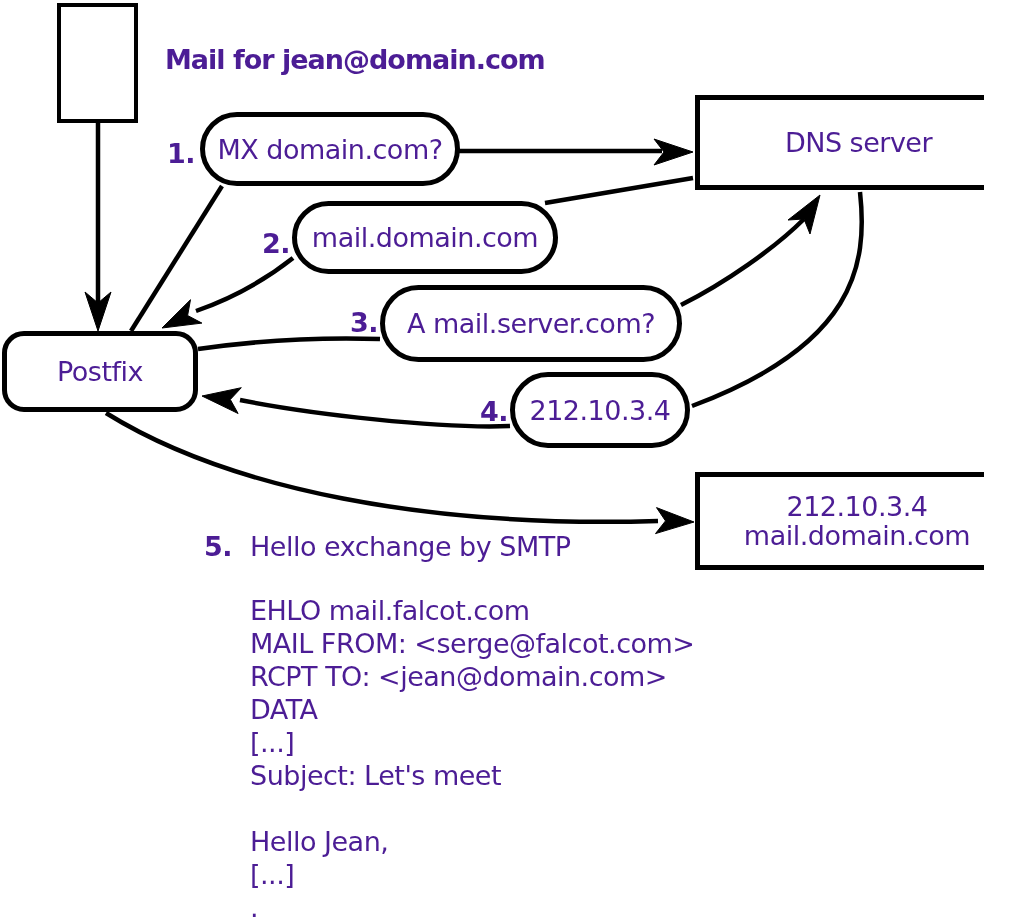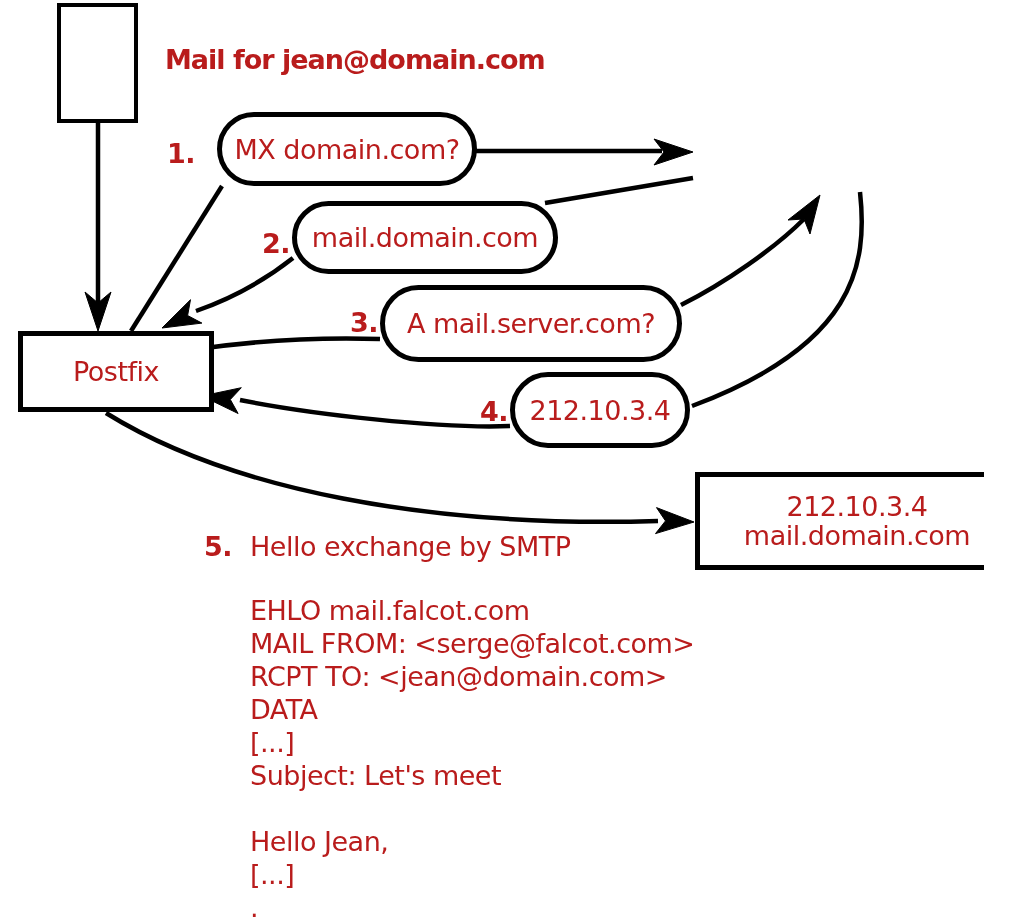--- a/index.html
+++ b/index.html
@@ -5,21 +5,21 @@
   html, body {
     margin: 0;
     padding: 0;
     background: #ffffff;
   }
   .stage {
     position: relative;
     width: 984px;
     height: 919px;
     background: #ffffff;
-    color: #b91c1c;
+    color: #4c1d95;
     font-family: "DejaVu Sans", "Liberation Sans", sans-serif;
     overflow: hidden;
     letter-spacing: -0.5px;
   }
   .connectors {
     position: absolute;
     left: 0;
     top: 0;
     width: 1024px;
     height: 919px;
@@ -118,34 +118,37 @@
     <path class="head" d="M 202 396 L 241.3 387.7 L 230.3 399.5 L 238.1 413.5 Z"></path>
 
     <path class="line" d="M 106 413 C 230 490 430 528 658 521"></path>
     <path class="head" d="M 694 522 L 655.5 533.6 L 665.5 520.9 L 656.5 507.6 Z"></path>
   </svg>
 
   <div class="node envelope" style="left:57px; top:3px; width:81px; height:120px;"></div>
 
   <div class="caption bold" style="left:165px; top:44px;">Mail for jean@domain.com</div>
 
-  <div class="node" style="left:18px; top:331px; width:196px; height:81px;">
+  <div class="node" style="left:2px; top:331px; width:196px; height:81px;border-radius:22px;">
     <span>Postfix</span>
   </div>
 
+  <div class="node" style="left:695px; top:95px; width:327px; height:95px;">
+    <span>DNS server</span>
+  </div>
 
   <div class="node twoline" style="left:695px; top:472px; width:324px; height:98px;">
     <div>
       <div>212.10.3.4</div>
       <div>mail.domain.com</div>
     </div>
   </div>
 
   <div class="stepnum" style="left:148px; top:138px;">1.</div>
-  <div class="pill" style="left:217px; top:112px; width:260px; height:74px;">
+  <div class="pill" style="left:200px; top:112px; width:260px; height:74px;">
     <span>MX domain.com?</span>
   </div>
 
   <div class="stepnum" style="left:243px; top:228px;">2.</div>
   <div class="pill" style="left:292px; top:201px; width:266px; height:73px;">
     <span>mail.domain.com</span>
   </div>
 
   <div class="stepnum" style="left:331px; top:307px;">3.</div>
   <div class="pill" style="left:380px; top:285px; width:302px; height:77px;">

